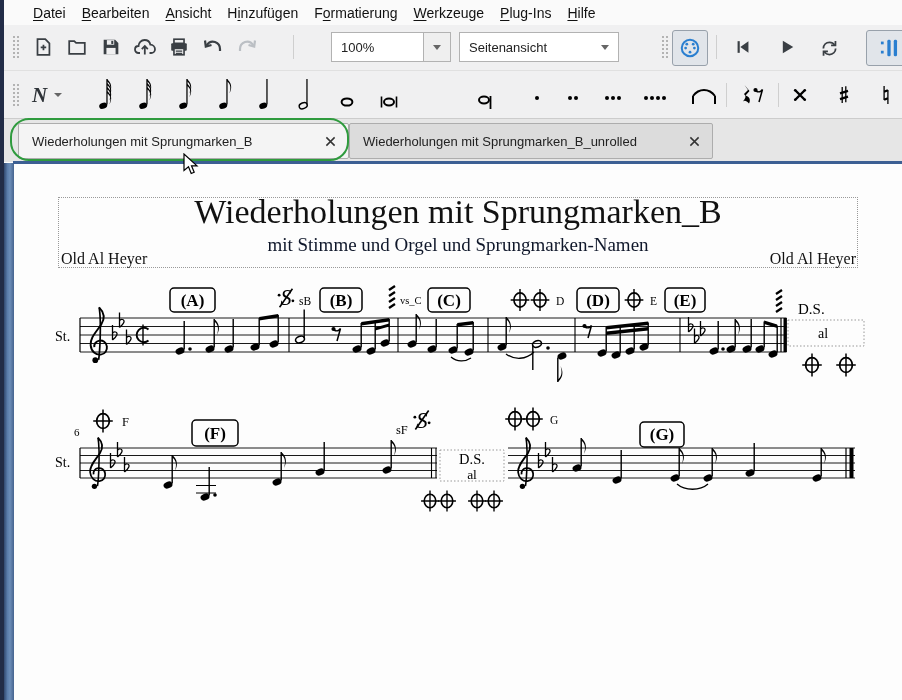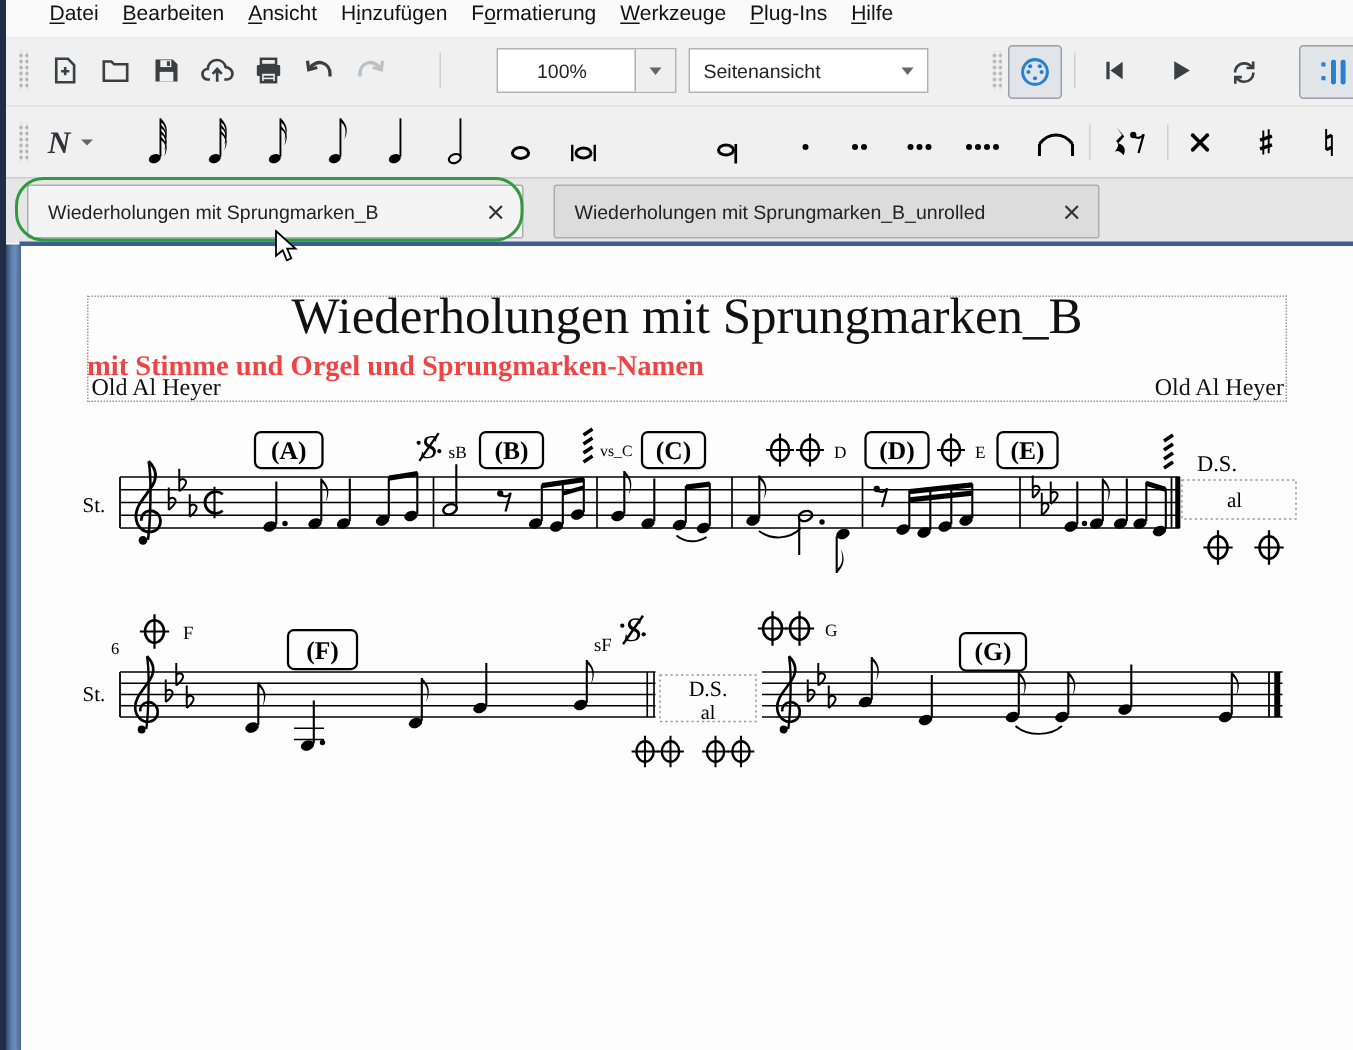--- a/index.html
+++ b/index.html
@@ -1,39 +1,39 @@
 <!DOCTYPE html>
 <html><head>
 <meta charset="utf-8">
 <style>
   html,body{margin:0;padding:0;}
   body{width:902px;height:700px;position:relative;overflow:hidden;background:#fdfdfd;font-family:"Liberation Sans",sans-serif;}
   .abs{position:absolute;}
   #edge-dark{left:0;top:0;width:4px;height:700px;background:#222c47;}
   #edge-blue{left:4px;top:163px;width:10px;height:537px;background:linear-gradient(90deg,#31486f 0%,#5b7dab 35%,#6c8db8 60%,#46648f 100%);}
-  #menubar{left:4px;top:0;right:0;height:25px;background:#fafafa;border-bottom:1px solid #d6d6d6;display:flex;gap:16px;padding-left:29px;font-size:14px;color:#111;}
+  #menubar{left:4px;top:0;right:0;height:25px;background:#fafafa;border-bottom:1px solid #d6d6d6;display:flex;align-items:center;gap:16px;padding-left:29px;font-size:14px;color:#111;}
   .menu-item u{text-decoration:underline;text-underline-offset:2px;}
   #toolbar-main{left:4px;top:25px;right:0;height:45px;background:#f0f0f1;}
   #toolbar-note{left:4px;top:70px;right:0;height:48px;background:#f0f0f1;border-top:1px solid #e0e0e0;}
   .handle{width:7px;height:26px;background-image:radial-gradient(#b3b3b3 1px,transparent 1.3px);background-size:4px 4px;background-position:0 1px;}
   .tsep{width:1px;height:24px;background:#cfcfcf;}
   .tbtn{width:34px;height:34px;display:flex;align-items:center;justify-content:center;border-radius:3px;}
   .tbtn.pressed{background:#e1e5ea;border:1px solid #98a1ab;}
   .combo{background:#fff;border:1px solid #b2b2b2;height:30px;box-sizing:border-box;display:flex;align-items:center;font-size:13px;color:#222;}
   .caret{width:0;height:0;border-left:4.5px solid transparent;border-right:4.5px solid transparent;border-top:5px solid #666;}
   #tabbar{left:4px;top:118px;right:0;height:43px;background:#e6e6e6;border-top:1px solid #cccccc;}
   .tab{position:absolute;top:4px;height:36px;box-sizing:border-box;border:1px solid #adadad;border-radius:2px;display:flex;align-items:center;justify-content:space-between;padding:0 12px 0 13px;font-size:13px;color:#222;}
   .tab.active{background:#f4f4f4;}
-  .tab.inactive{background:#dcdcdc;margin-left:20px;}
+  .tab.inactive{background:#dcdcdc;}
   #tab-annotation{left:10px;top:118px;width:339px;height:43px;border:2.2px solid #2f9b3e;border-radius:19px;box-sizing:border-box;pointer-events:none;}
   #score-top-line{left:13px;top:161px;right:0;height:2.5px;background:#3c5f93;}
   #page{left:14px;top:163.5px;right:0;height:536.5px;background:#fdfdfd;}
   #title-frame{left:58px;top:197px;width:800px;height:71px;border:1px dotted #999;box-sizing:border-box;}
   #score-title{left:58px;top:193px;width:800px;text-align:center;font-family:"Liberation Serif",serif;font-size:34px;color:#111;}
-  #score-subtitle{left:58px;top:234px;width:800px;font-family:"Liberation Serif",serif;font-size:19px;color:#ef4444;font-weight:bold;}
+  #score-subtitle{left:58px;top:234px;width:800px;text-align:center;font-family:"Liberation Serif",serif;font-size:19px;color:#0f172a;}
   #lyricist{left:61px;top:250px;font-family:"Liberation Serif",serif;font-size:16px;color:#111;}
   #composer{right:46px;top:250px;font-family:"Liberation Serif",serif;font-size:16px;color:#111;}
   svg text{fill:#000;}
 </style>
 </head>
 <body>
 
 <svg width="0" height="0" style="position:absolute">
   <defs>
     <g id="hd">
@@ -175,21 +175,21 @@
       </svg>
   </div>
   <div class="abs tbtn" style="left:226px;top:5px">
     <svg width="24" height="24" viewBox="0 0 24 24">
         <path d="M18.5 10.5 C16.5 7.5 13 6 10 7 C7 8 5 10.8 5 14 V16" fill="none" stroke="#bbbfc4" stroke-width="2.2"></path>
         <path d="M20 5.5 L19.2 11.5 L13.5 10" fill="none" stroke="#bbbfc4" stroke-width="2.2"></path>
       </svg>
   </div>
   <div class="abs tsep" style="left:289px;top:10px"></div>
   <div class="abs combo" style="left:327px;top:7px;width:120px;">
-    <span style="padding-left:26px;flex:1">100%</span>
+    <span style="padding-left:9px;flex:1">100%</span>
     <span style="width:26px;height:100%;border-left:1px solid #b2b2b2;background:#efefef;display:flex;align-items:center;justify-content:center">
         <span class="caret"></span>
       </span>
   </div>
   <div class="abs combo" style="left:455px;top:7px;width:160px;">
     <span style="padding-left:9px;flex:1">Seitenansicht</span>
     <span style="width:26px;display:flex;align-items:center;justify-content:center">
         <span class="caret"></span>
       </span>
   </div>

